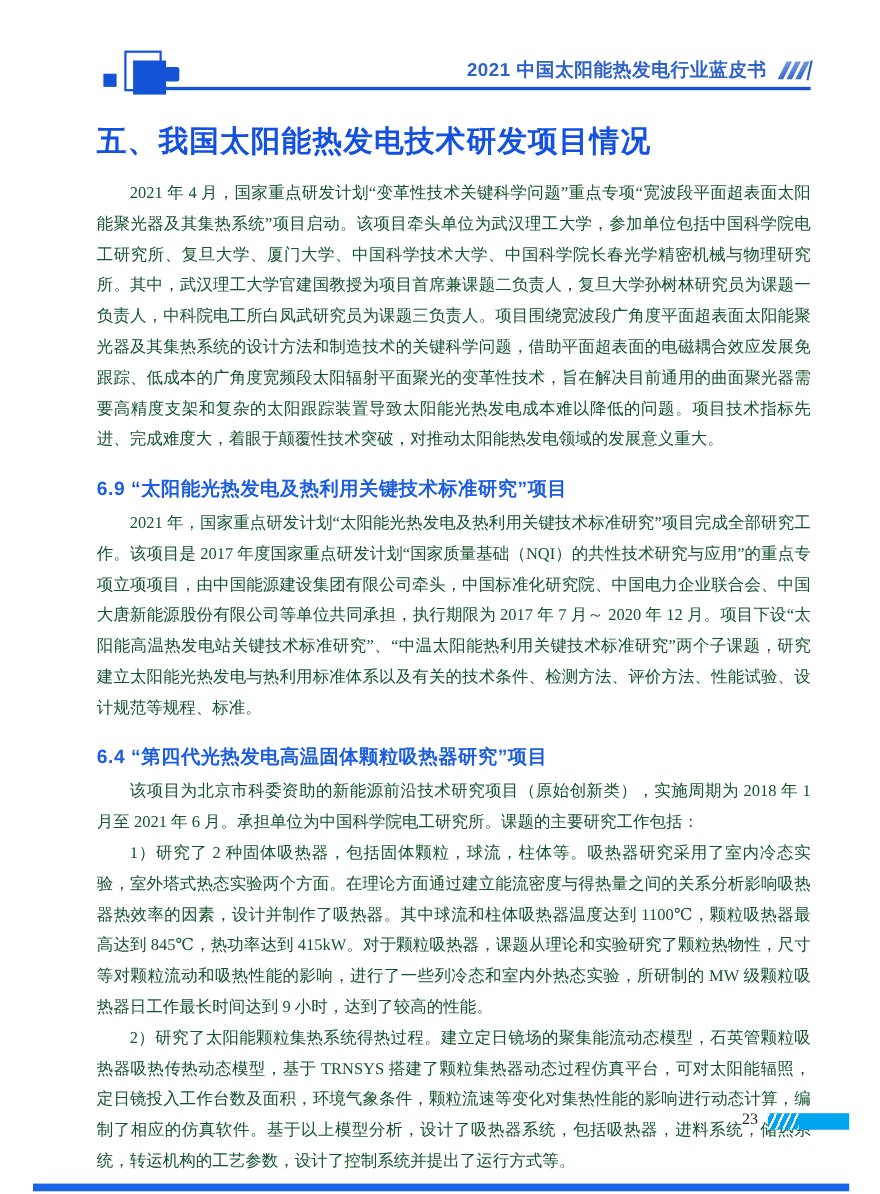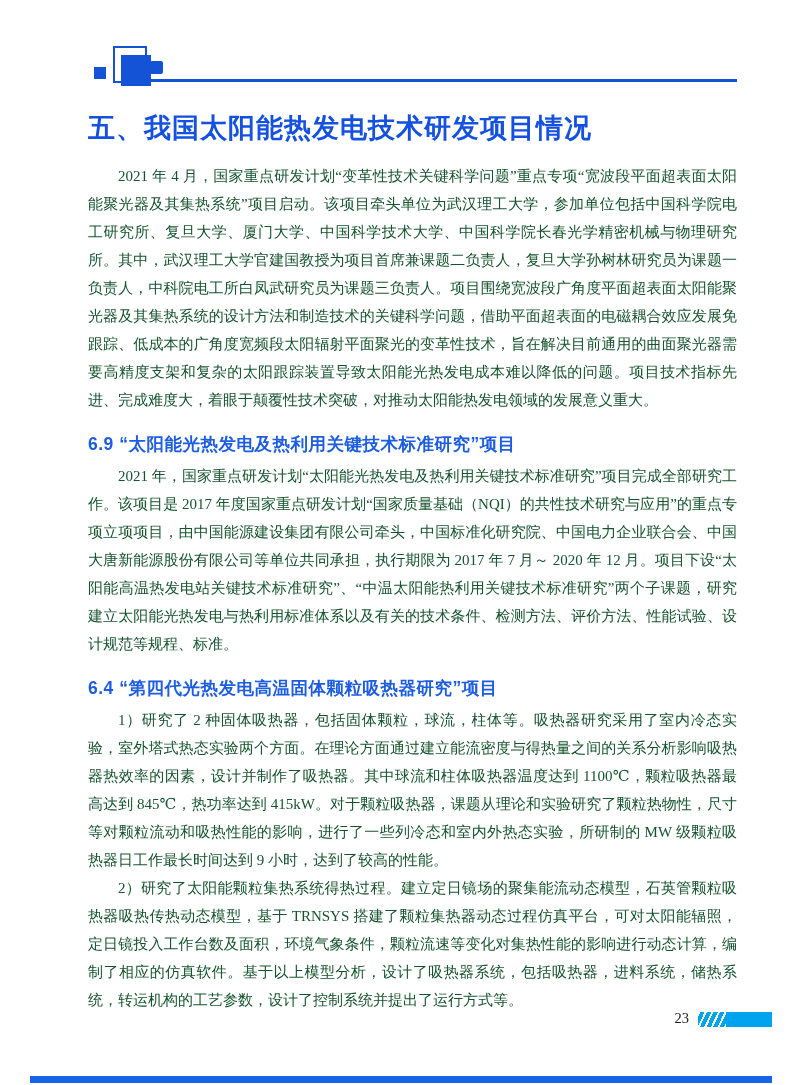--- a/index.html
+++ b/index.html
@@ -59,36 +59,46 @@
 <body>
 
 <div class="page">
 
   <div class="header">
     <div class="sq-outline"></div>
     <div class="sq sq-big"></div>
     <div class="sq sq-small-left"></div>
     <div class="sq sq-small-right"></div>
     <div class="header-rule"></div>
+    <div class="header-right">
+      <span class="header-booklet">2021 中国太阳能热发电行业蓝皮书</span>
+      <span class="slashes">
+        <span class="slash"></span>
+        <span class="slash"></span>
+        <span class="slash"></span>
+        <span class="slash-thin"></span>
+      </span>
+    </div>
   </div>
 
   <div class="content">
     <h1 class="main-title">五、我国太阳能热发电技术研发项目情况</h1>
 
     <section>
       <p class="para">2021 年 4 月，国家重点研发计划“变革性技术关键科学问题”重点专项“宽波段平面超表面太阳能聚光器及其集热系统”项目启动。该项目牵头单位为武汉理工大学，参加单位包括中国科学院电工研究所、复旦大学、厦门大学、中国科学技术大学、中国科学院长春光学精密机械与物理研究所。其中，武汉理工大学官建国教授为项目首席兼课题二负责人，复旦大学孙树林研究员为课题一负责人，中科院电工所白凤武研究员为课题三负责人。项目围绕宽波段广角度平面超表面太阳能聚光器及其集热系统的设计方法和制造技术的关键科学问题，借助平面超表面的电磁耦合效应发展免跟踪、低成本的广角度宽频段太阳辐射平面聚光的变革性技术，旨在解决目前通用的曲面聚光器需要高精度支架和复杂的太阳跟踪装置导致太阳能光热发电成本难以降低的问题。项目技术指标先进、完成难度大，着眼于颠覆性技术突破，对推动太阳能热发电领域的发展意义重大。</p>
     </section>
 
     <section>
       <h2 class="section-heading">6.9 “太阳能光热发电及热利用关键技术标准研究”项目</h2>
       <p class="para">2021 年，国家重点研发计划“太阳能光热发电及热利用关键技术标准研究”项目完成全部研究工作。该项目是 2017 年度国家重点研发计划“国家质量基础（NQI）的共性技术研究与应用”的重点专项立项项目，由中国能源建设集团有限公司牵头，中国标准化研究院、中国电力企业联合会、中国大唐新能源股份有限公司等单位共同承担，执行期限为 2017 年 7 月～ 2020 年 12 月。项目下设“太阳能高温热发电站关键技术标准研究”、“中温太阳能热利用关键技术标准研究”两个子课题，研究建立太阳能光热发电与热利用标准体系以及有关的技术条件、检测方法、评价方法、性能试验、设计规范等规程、标准。</p>
     </section>
 
     <section>
       <h2 class="section-heading">6.4 “第四代光热发电高温固体颗粒吸热器研究”项目</h2>
+      <p class="para">该项目为北京市科委资助的新能源前沿技术研究项目（原始创新类），实施周期为 2018 年 1 月至 2021 年 6 月。承担单位为中国科学院电工研究所。课题的主要研究工作包括：</p>
       <p class="para">1）研究了 2 种固体吸热器，包括固体颗粒，球流，柱体等。吸热器研究采用了室内冷态实验，室外塔式热态实验两个方面。在理论方面通过建立能流密度与得热量之间的关系分析影响吸热器热效率的因素，设计并制作了吸热器。其中球流和柱体吸热器温度达到 1100℃，颗粒吸热器最高达到 845℃，热功率达到 415kW。对于颗粒吸热器，课题从理论和实验研究了颗粒热物性，尺寸等对颗粒流动和吸热性能的影响，进行了一些列冷态和室内外热态实验，所研制的 MW 级颗粒吸热器日工作最长时间达到 9 小时，达到了较高的性能。</p>
       <p class="para">2）研究了太阳能颗粒集热系统得热过程。建立定日镜场的聚集能流动态模型，石英管颗粒吸热器吸热传热动态模型，基于 TRNSYS 搭建了颗粒集热器动态过程仿真平台，可对太阳能辐照，定日镜投入工作台数及面积，环境气象条件，颗粒流速等变化对集热性能的影响进行动态计算，编制了相应的仿真软件。基于以上模型分析，设计了吸热器系统，包括吸热器，进料系统，储热系统，转运机构的工艺参数，设计了控制系统并提出了运行方式等。</p>
 
     </section>
   </div>
 
   <div class="footer">
     <span class="page-number">23</span>
     <span class="footer-bar"></span>
   </div>

